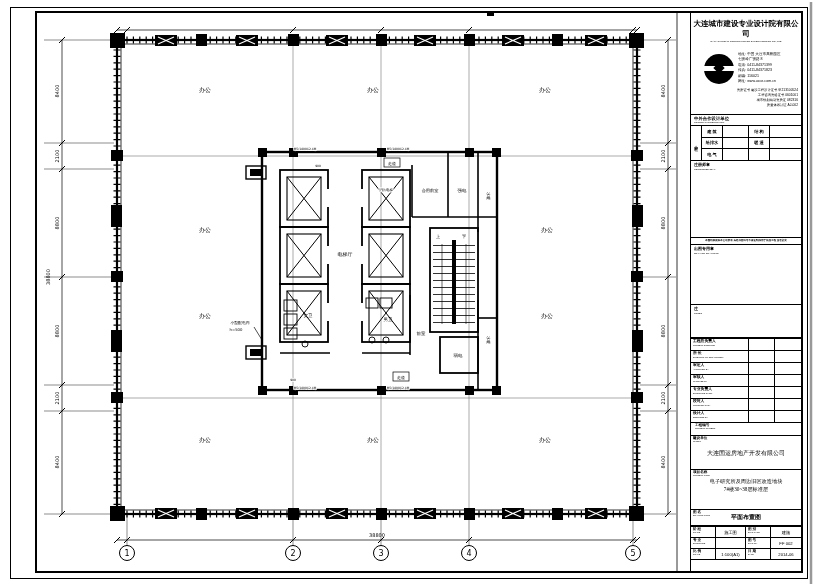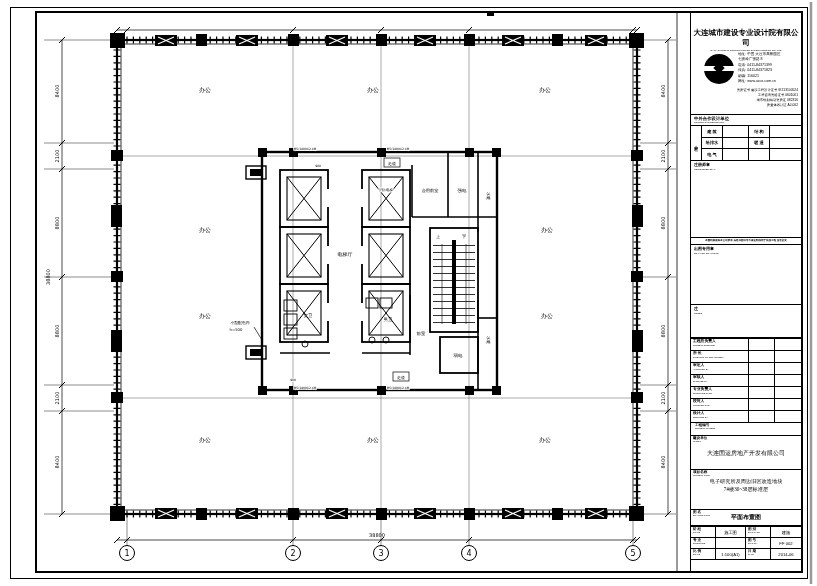--- a/index.html
+++ b/index.html
@@ -4,21 +4,21 @@
 <style>
   html,body{margin:0;padding:0;background:#e8e8e8;}
   .page{position:relative;width:817px;height:586px;background:#ffffff;overflow:hidden;
         font-family:"Liberation Sans","DejaVu Sans",sans-serif;color:#000;}
   svg text{font-family:"DejaVu Sans","Liberation Sans",sans-serif;fill:#000;}
 
   
   .tb{position:absolute;left:690px;top:12px;width:110px;height:560px;border-left:1.5px solid #000;box-sizing:border-box;}
   .tb-sec{position:absolute;left:0;width:110px;border-bottom:1px solid #000;box-sizing:border-box;overflow:hidden;}
   .tb-co{top:0;height:103px;}
-  .tb-co-cn{margin-top:16px;text-align:center;font-size:7.5px;font-weight:bold;letter-spacing:0;}
+  .tb-co-cn{margin-top:7px;text-align:center;font-size:7.5px;font-weight:bold;letter-spacing:0;}
   .tb-co-en{text-align:center;font-size:2.8px;transform:scale(.9);}
   .tb-logo{position:absolute;left:13px;top:42px;width:30px;height:30px;border-radius:50%;background:#000;}
   .tb-logo::before{content:"";position:absolute;left:0;right:0;top:12px;height:5px;background:#fff;}
   .tb-logo::after{content:"";position:absolute;left:11px;top:10px;width:8px;height:8px;background:#000;transform:rotate(45deg);}
   .tb-contact{position:absolute;left:47px;top:40px;width:61px;font-size:3.6px;line-height:5.4px;white-space:nowrap;}
   .tb-certs{position:absolute;left:4px;top:76px;width:103px;font-size:3.3px;line-height:4.9px;text-align:right;white-space:nowrap;}
   .tb-coop{top:103px;height:11px;padding:1px 3px;}
   .tb-coop-cn{font-size:4.4px;font-weight:bold;line-height:5px;}
   .tb-coop-en{font-size:2.2px;line-height:3px;}
   .sign-grid{position:absolute;top:114px;height:35px;display:grid;width:110px;

